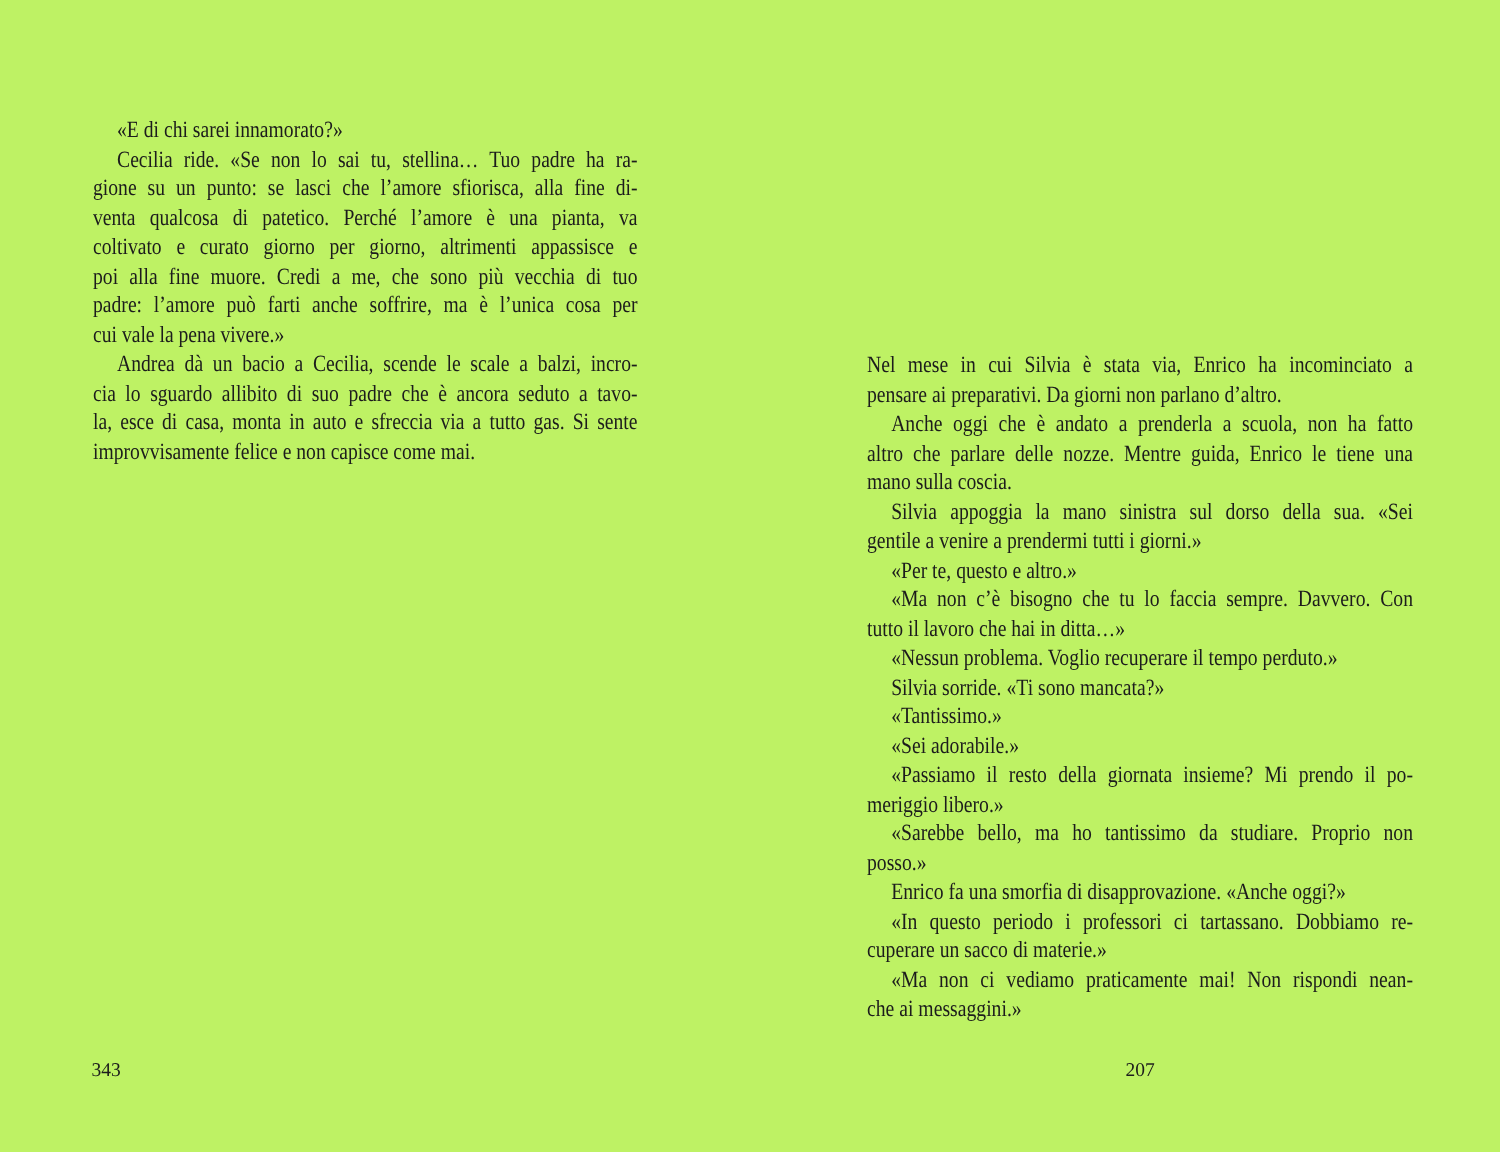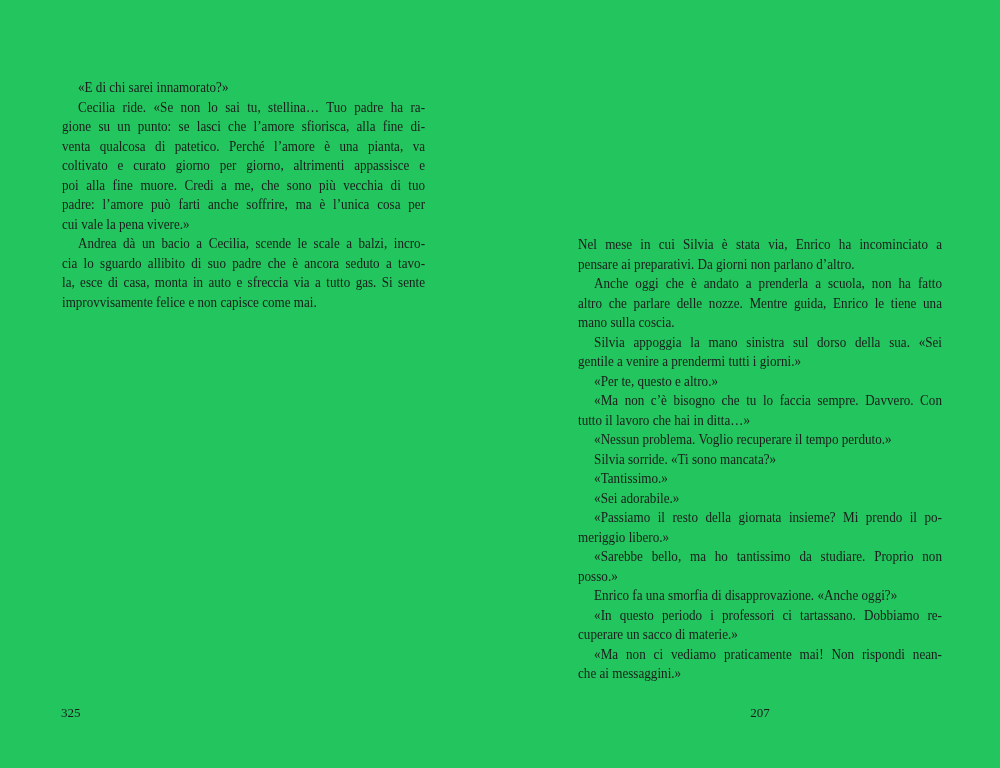--- a/index.html
+++ b/index.html
@@ -11,21 +11,21 @@
     height: 768px;
     background: #ffffff;
     position: relative;
     overflow: hidden;
     font-family: "Liberation Serif", serif;
     color: #1c1c1c;
   }
   .book-spread {
     position: absolute;
     inset: 0;
-    background: #22c55e;
+    background: #bef264;
     padding-left: 40px;
   }
   .text-col {
     position: absolute;
     font-size: 15.5px;
     line-height: 19.5px;
     transform-origin: 0 0;
     color: #1c1c1c;
   }
   #left-col {
@@ -109,17 +109,17 @@
       <div class="line">meriggio libero.»</div>
       <div class="line j ind">«Sarebbe bello, ma ho tantissimo da studiare. Proprio non</div>
       <div class="line">posso.»</div>
       <div class="line ind">Enrico fa una smorfia di disapprovazione. «Anche oggi?»</div>
       <div class="line j ind">«In questo periodo i professori ci tartassano. Dobbiamo re-</div>
       <div class="line">cuperare un sacco di materie.»</div>
       <div class="line j ind">«Ma non ci vediamo praticamente mai! Non rispondi nean-</div>
       <div class="line">che ai messaggini.»</div>
     </div>
 
-  <div id="pn-left" class="pagenum">325</div>
+  <div id="pn-left" class="pagenum">343</div>
 
   <div id="pn-right" class="pagenum">207</div>
 
 </div>
 
 </body></html>

